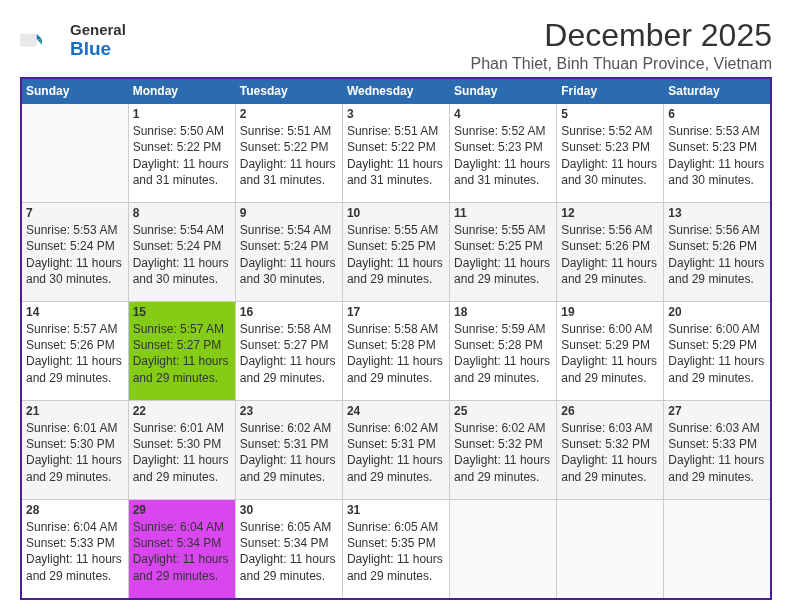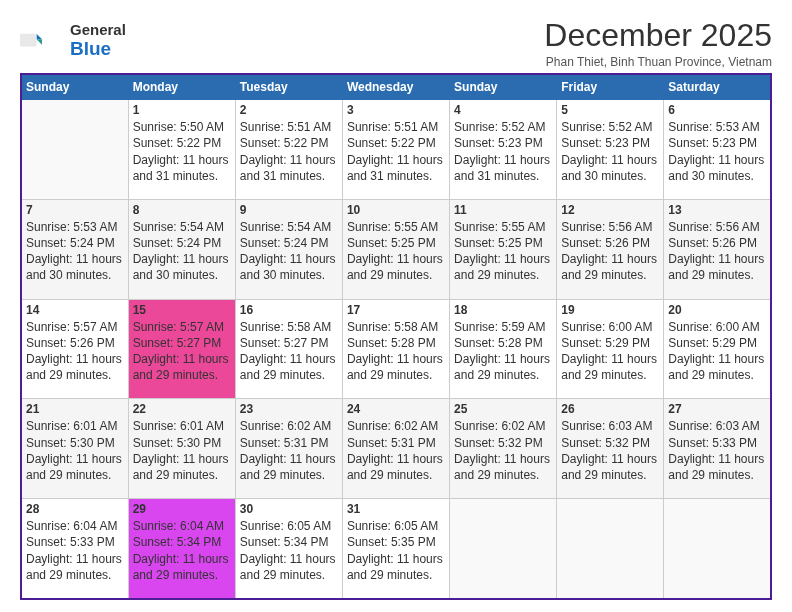--- a/index.html
+++ b/index.html
@@ -53,21 +53,21 @@
       text-align: right;
       margin-left: 36px;
     }
     .main-title {
       font-size: 32px;
       font-weight: normal;
       color: #333;
       line-height: 1.1;
     }
     .subtitle {
-      font-size: 12px;
+      font-size: 16px;
       color: #555;
       margin-top: 2px;
     }
     .calendar {
       flex: 1;
       border: 2px solid #4c1d95;
       border-collapse: collapse;
       width: 100%;
       table-layout: fixed;
     }
@@ -193,21 +193,21 @@
           <td style="background: rgb(245, 245, 245);">
             <span class="day-num">13</span>
             <div class="day-info">Sunrise: 5:56 AM<br>Sunset: 5:26 PM<br>Daylight: 11 hours<br>and 29 minutes.</div>
           </td>
         </tr>
         <tr>
           <td style="background: rgb(255, 255, 255);">
             <span class="day-num">14</span>
             <div class="day-info">Sunrise: 5:57 AM<br>Sunset: 5:26 PM<br>Daylight: 11 hours<br>and 29 minutes.</div>
           </td>
-          <td style="background: #ec4899;">
+          <td style="background: #84cc16;">
             <span class="day-num">15</span>
             <div class="day-info">Sunrise: 5:57 AM<br>Sunset: 5:27 PM<br>Daylight: 11 hours<br>and 29 minutes.</div>
           </td>
           <td style="background: rgb(255, 255, 255);">
             <span class="day-num">16</span>
             <div class="day-info">Sunrise: 5:58 AM<br>Sunset: 5:27 PM<br>Daylight: 11 hours<br>and 29 minutes.</div>
           </td>
           <td style="background: rgb(255, 255, 255);">
             <span class="day-num">17</span>
             <div class="day-info">Sunrise: 5:58 AM<br>Sunset: 5:28 PM<br>Daylight: 11 hours<br>and 29 minutes.</div>

